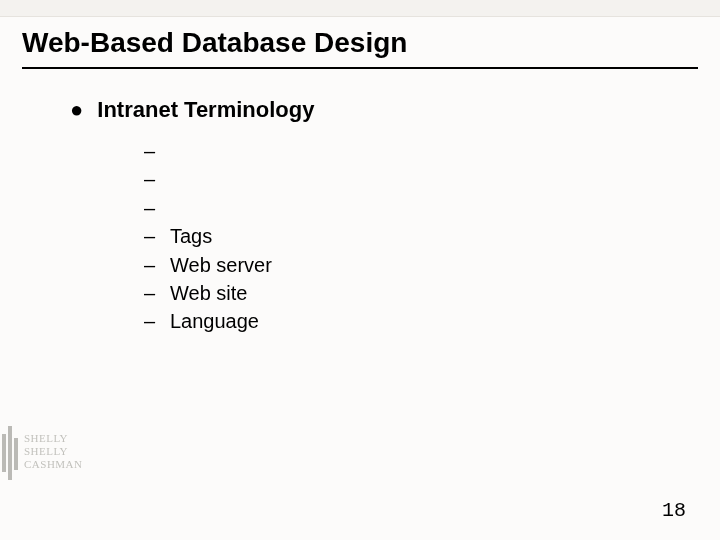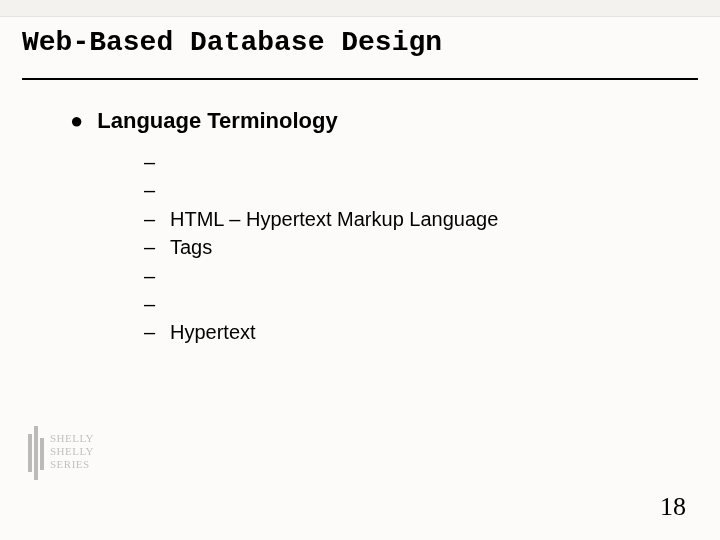--- a/index.html
+++ b/index.html
@@ -12,22 +12,21 @@
     overflow:hidden;
   }
   .top-band{
     height:16px;
     background:#f4f2ef;
     border-bottom:1px solid #e6e3de;
   }
   .title{
     font-size:28px;
     font-weight:bold;
-    margin:10px 0 20px 22px;
-    font-family:Liberation Mono, monospace;
+    margin:10px 0 8px 22px;
   }
   .rule{
     margin:2px 22px 0 22px;
     height:2px;
     background:#000;
   }
   .content{
     margin:28px 0 0 70px;
   }
   .bullet-row{
@@ -51,26 +50,26 @@
     line-height:1.42;
   }
   .dash{
     width:26px;
     flex-shrink:0;
   }
   .page-number{
     position:absolute;
     right:34px;
     bottom:18px;
-    font-family:Liberation Serif, serif;
-    font-size:26px;
+    font-family:Liberation Mono, monospace;
+    font-size:20px;
   }
   .brand-logo{
     position:absolute;
-    left:28px;
+    left:2px;
     bottom:56px;
     width:64px;
     height:58px;
     opacity:0.45;
   }
   .brand-logo .bar{
     position:absolute;
     width:4px;
     background:#6d6d65;
   }
@@ -93,54 +92,55 @@
 <body>
 
 <div class="top-band"></div>
 
 <div class="title">Web-Based Database Design</div>
 <div class="rule"></div>
 
 <div class="content">
   <div class="bullet-row">
     <span class="bullet">●</span>
-    <span>Language Terminology</span>
+    <span>Intranet Terminology</span>
   </div>
   <div class="sub-list">
     <div class="sub-item">
       <span class="dash">–</span>
     </div>
     <div class="sub-item">
       <span class="dash">–</span>
     </div>
     <div class="sub-item">
       <span class="dash">–</span>
-      <span>HTML – Hypertext Markup Language</span>
     </div>
     <div class="sub-item">
       <span class="dash">–</span>
       <span>Tags</span>
     </div>
     <div class="sub-item">
       <span class="dash">–</span>
+      <span>Web server</span>
     </div>
     <div class="sub-item">
       <span class="dash">–</span>
+      <span>Web site</span>
     </div>
     <div class="sub-item">
       <span class="dash">–</span>
-      <span>Hypertext</span>
+      <span>Language</span>
     </div>
   </div>
 </div>
 
 <div class="brand-logo">
   <div class="bar b1"></div>
   <div class="bar b2"></div>
   <div class="bar b3"></div>
   <div class="txt">
     <span>SHELLY</span>
     <span>SHELLY</span>
-    <span>SERIES</span>
+    <span>CASHMAN</span>
   </div>
 </div>
 
 <div class="page-number">18</div>
 
 </body></html>

